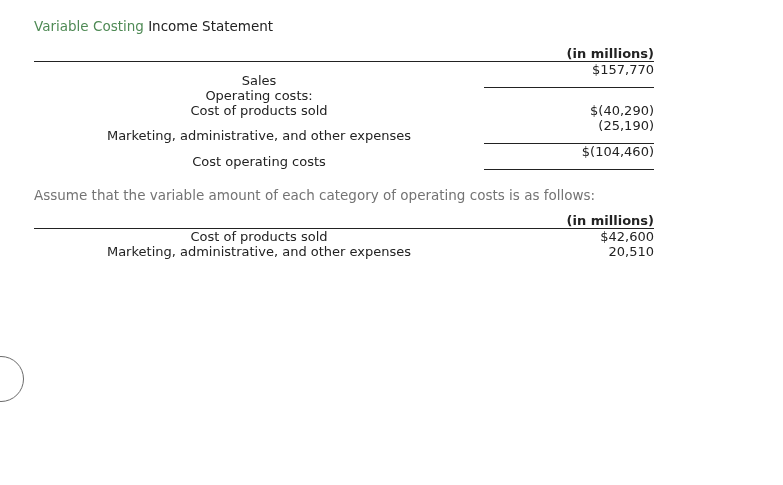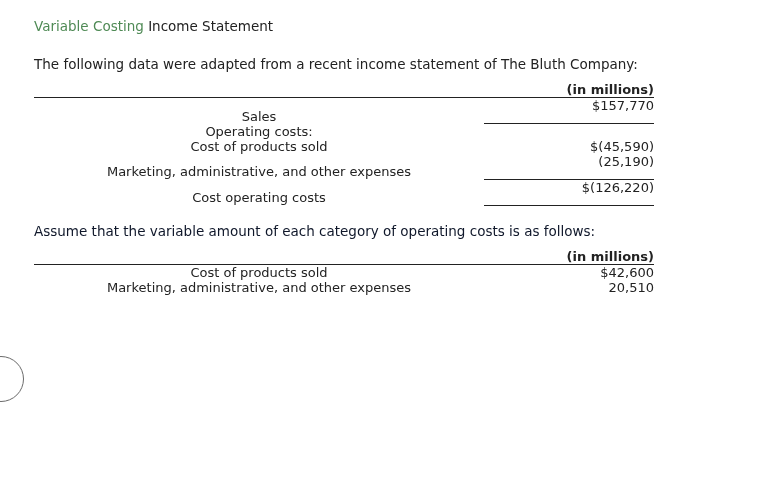--- a/index.html
+++ b/index.html
@@ -37,21 +37,21 @@
     color: #222222;
   }
   .intro {
     font-size: 13.5px;
     color: #222222;
     margin-top: 20px;
     white-space: nowrap;
   }
   .assume {
     font-size: 13.5px;
-    color: #0f172a;
+    color: #737373;
     margin-top: 17px;
     white-space: nowrap;
   }
   table.fin {
     border-collapse: collapse;
     width: 620px;
     margin-top: 10px;
     font-size: 13px;
   }
   table.fin td {
@@ -105,47 +105,46 @@
 <body>
 
 <div class="page">
 
   <div class="arc"></div>
 
   <div class="title">
     <span class="accent">Variable Costing</span><span class="rest"> Income Statement</span>
   </div>
 
-  <div class="intro">The following data were adapted from a recent income statement of The Bluth Company:</div>
 
   <table class="fin">
     <tbody>
       <tr>
         <td class="lbl"></td>
         <td class="hdr">(in millions)</td>
       </tr>
       <tr class="rule-top ul">
         <td class="lbl">Sales</td>
         <td class="val">$157,770</td>
       </tr>
       <tr>
         <td class="lbl">Operating costs:</td>
         <td class="val"></td>
       </tr>
       <tr>
         <td class="lbl indent1">Cost of products sold</td>
-        <td class="val">$(45,590)</td>
+        <td class="val">$(40,290)</td>
       </tr>
       <tr class="ul">
         <td class="lbl indent1">Marketing, administrative, and other expenses</td>
         <td class="val">(25,190)</td>
       </tr>
       <tr class="ul">
         <td class="lbl indent2">Cost operating costs</td>
-        <td class="val">$(126,220)</td>
+        <td class="val">$(104,460)</td>
       </tr>
     </tbody>
   </table>
 
   <div class="assume">Assume that the variable amount of each category of operating costs is as follows:</div>
 
   <table class="fin t2">
     <tbody>
       <tr>
         <td class="lbl"></td>

